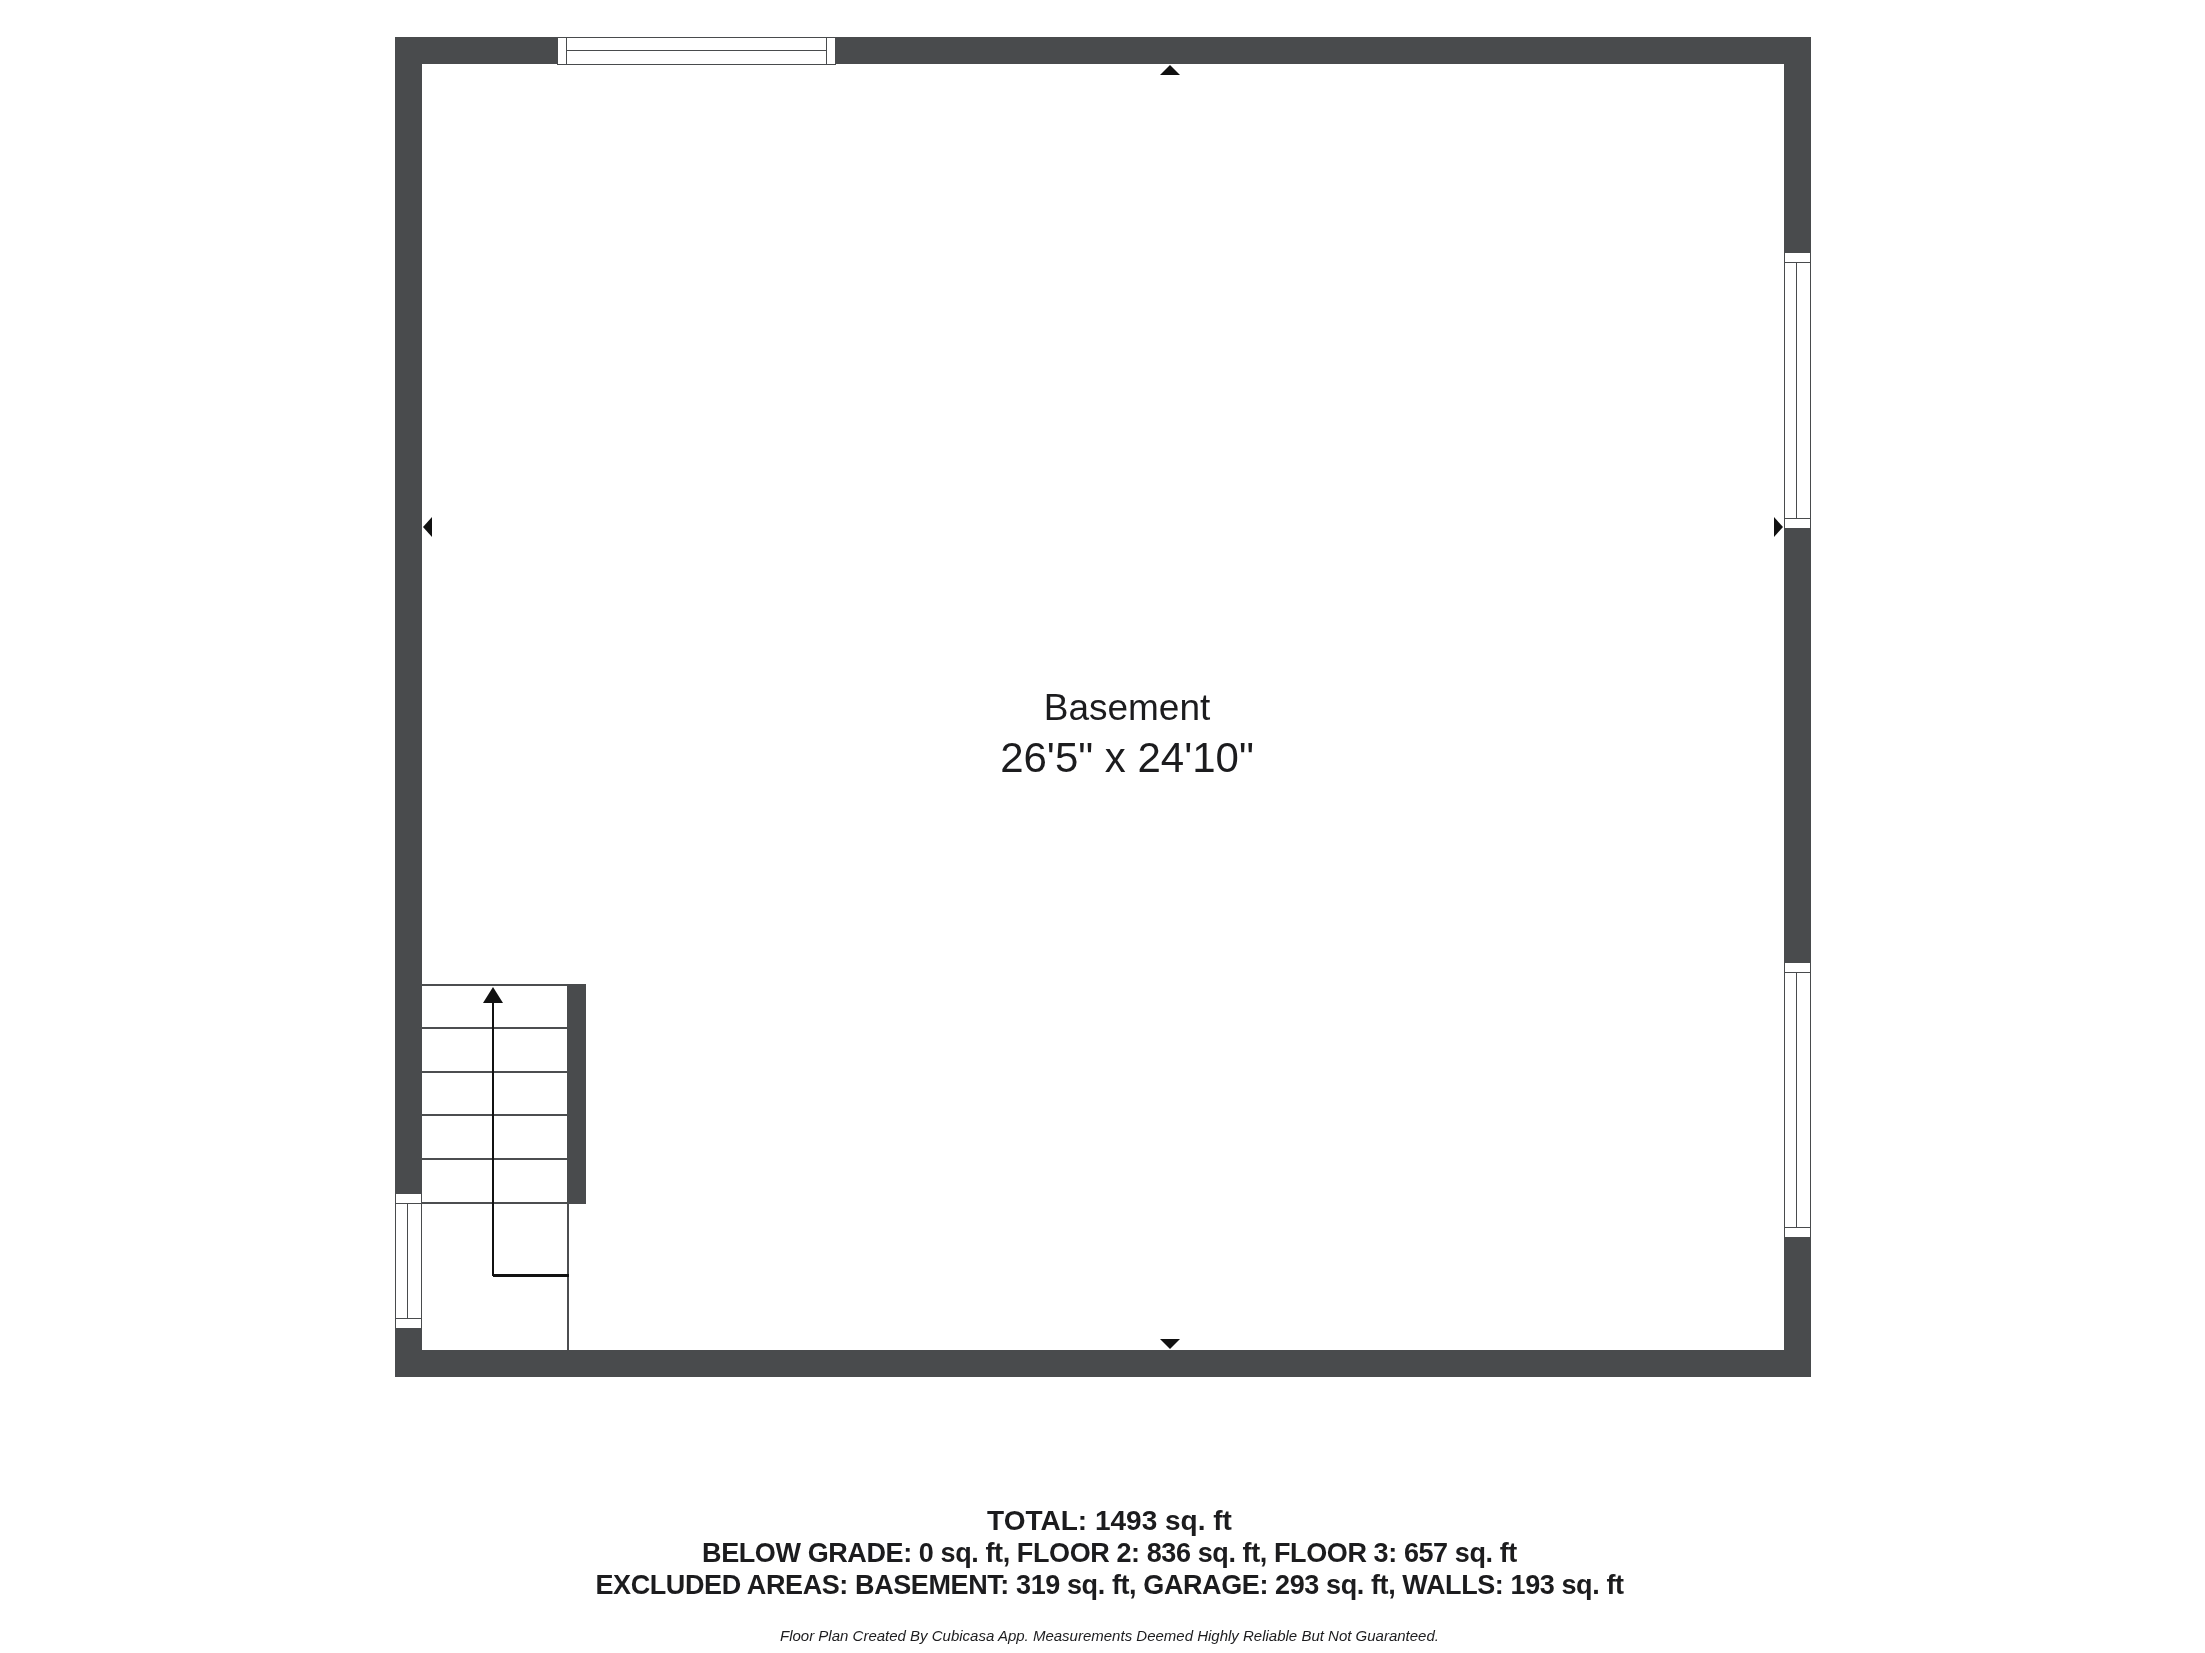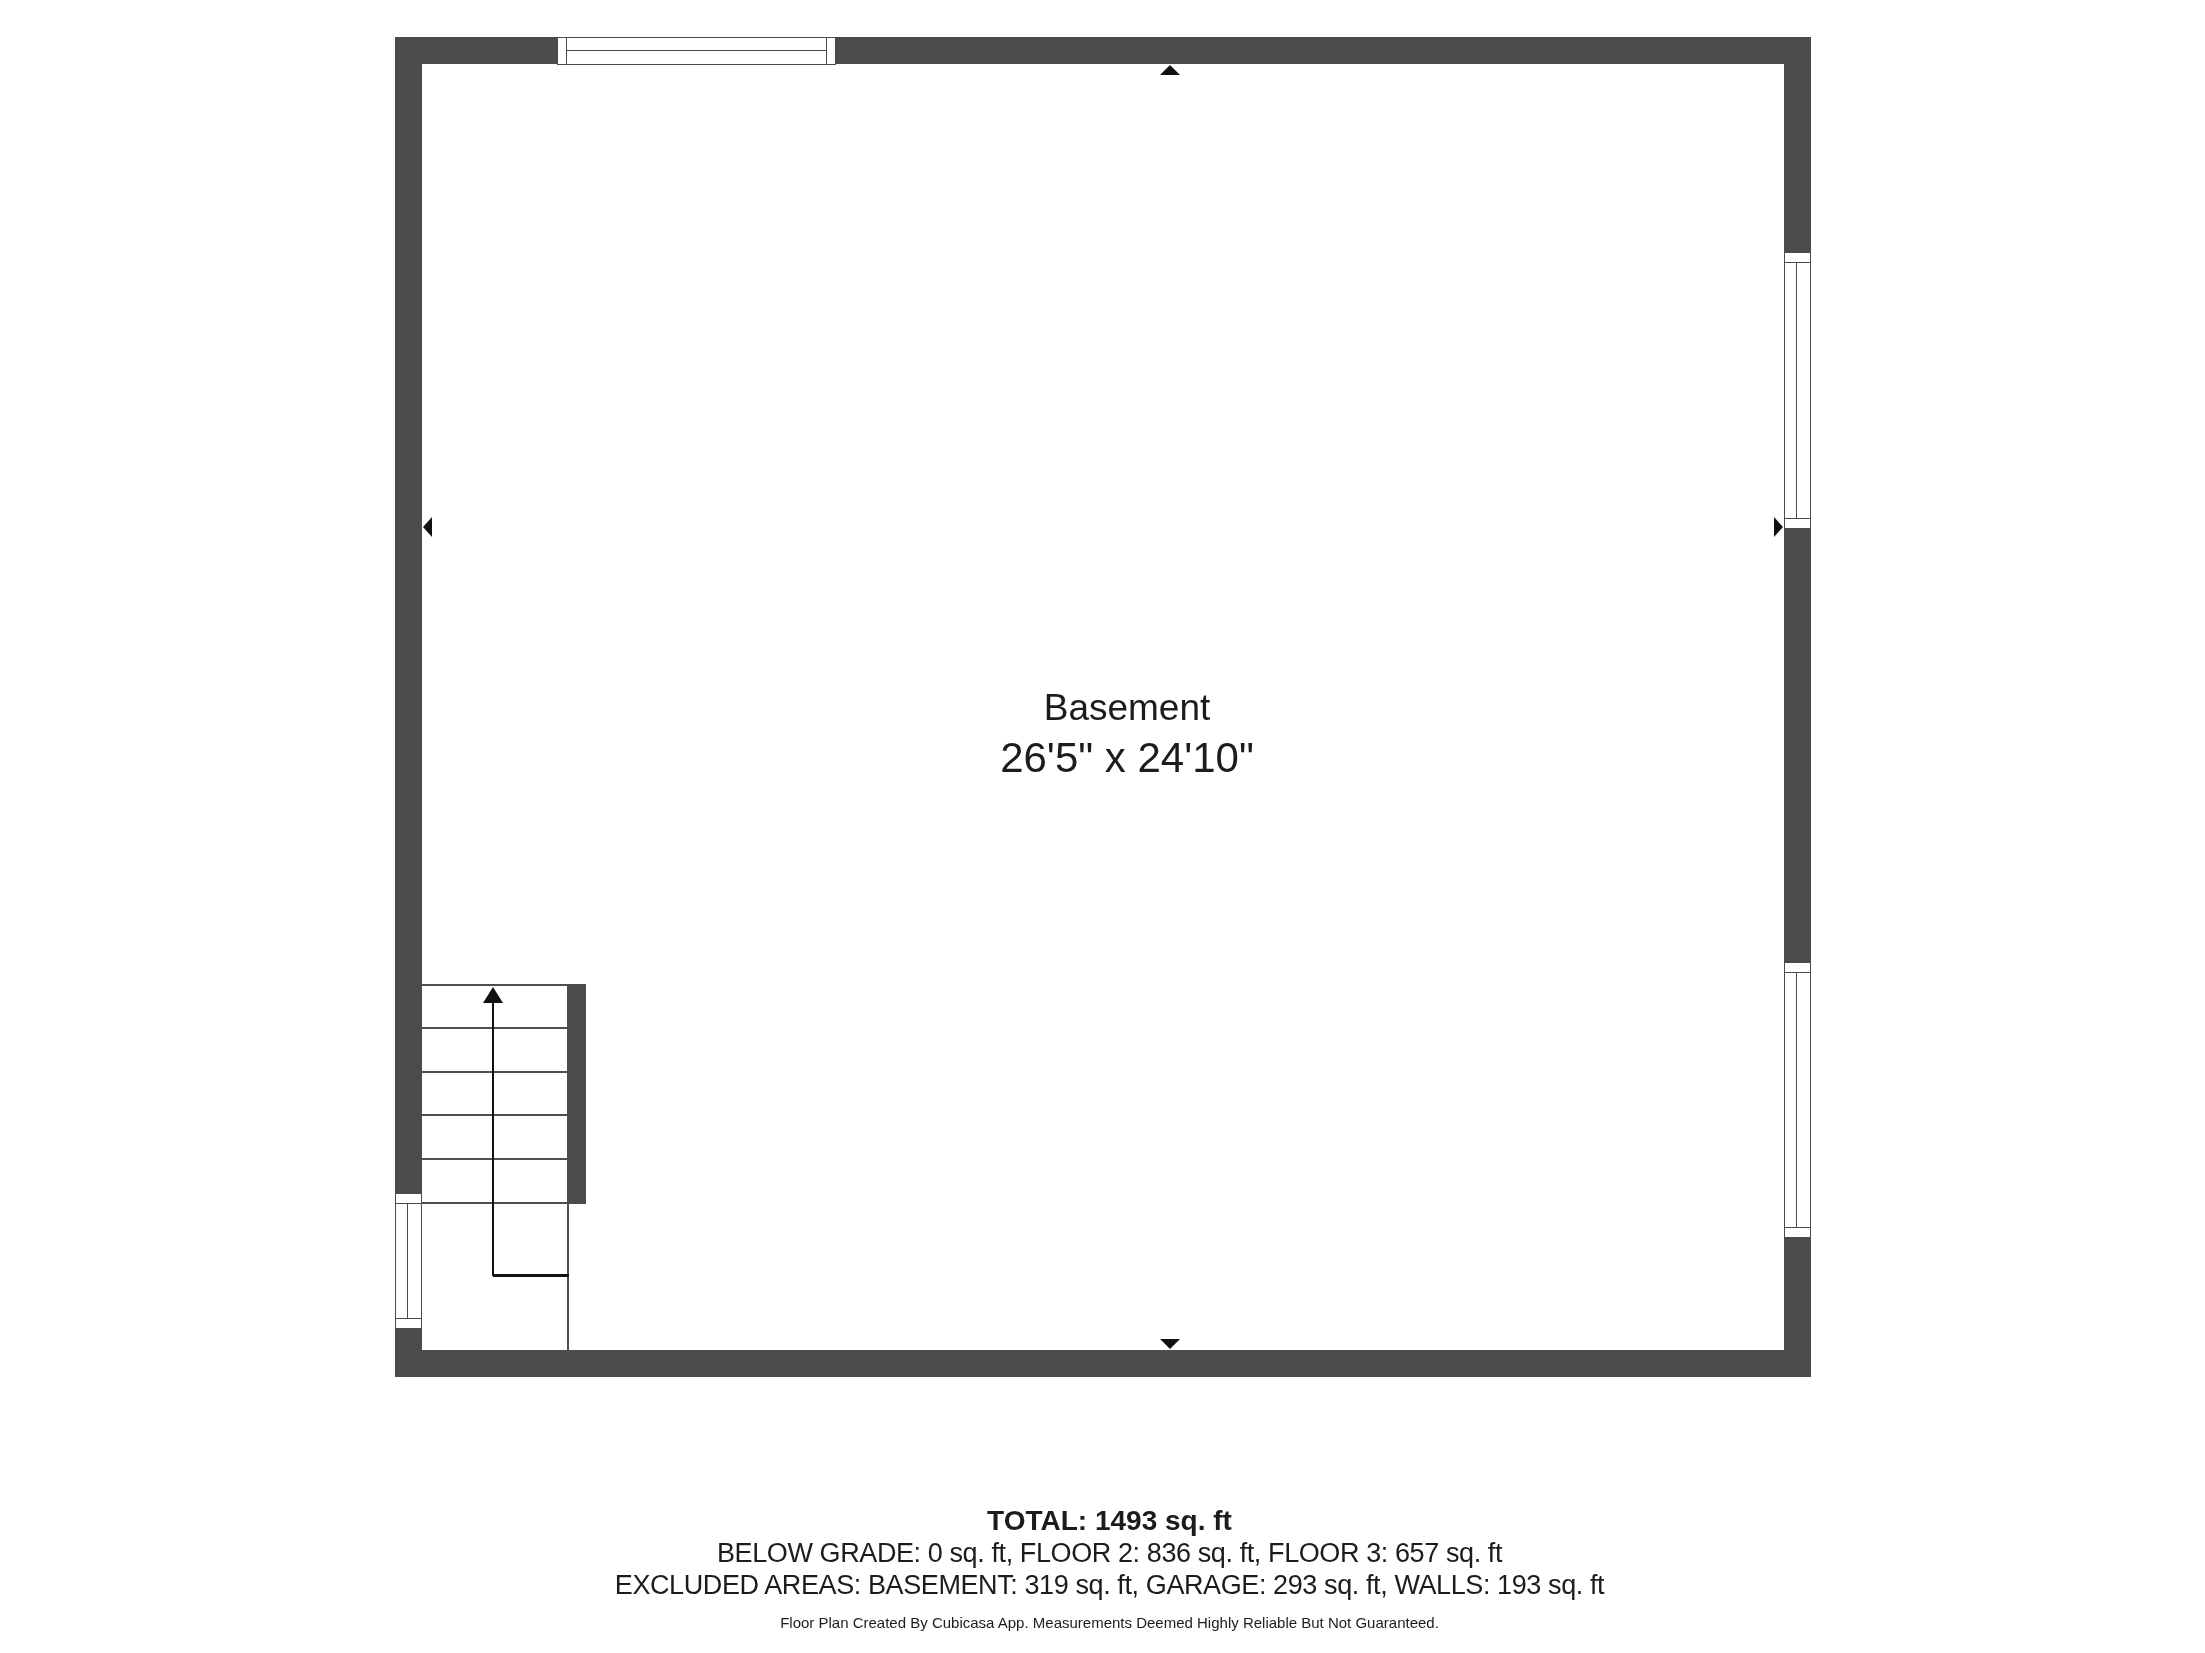--- a/index.html
+++ b/index.html
@@ -91,22 +91,22 @@
   .room-name { font-size: 37px; line-height: 45px; font-weight: 400; }
   .room-dims { font-size: 42px; line-height: 55px; font-weight: 400; }
 
   
   .summary {
     position: absolute; left: 0; top: 1505px; width: 2205px;
     padding-left: 14px;
     text-align: center; color: var(--text-primary);
   }
   .summary-total { font-size: 28px; line-height: 32px; font-weight: 700; }
-  .summary-line  { font-size: 27px; line-height: 32px; font-weight: 400; letter-spacing: -0.4px; }
-  .disclaimer    { font-size: 15px; line-height: 18.7px; font-weight: 400; margin-top: 13px; }
+  .summary-line  { font-size: 27px; line-height: 32px; font-weight: 700; letter-spacing: -0.4px; }
+  .disclaimer    { font-size: 15px; line-height: 18.7px; font-weight: 400; margin-top: 26px; font-style: italic; }
 </style>
 </head>
 <body>
 
 <div class="page">
 
   <div>
 
     <div class="wall wall-top"></div>
     <div class="wall wall-bottom"></div>

